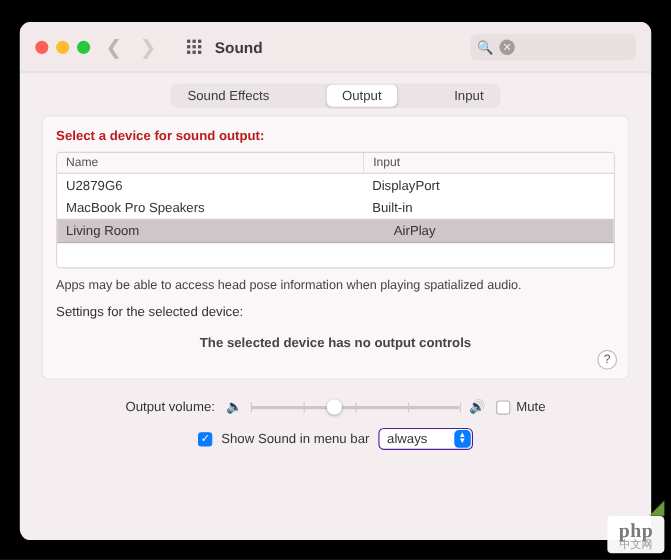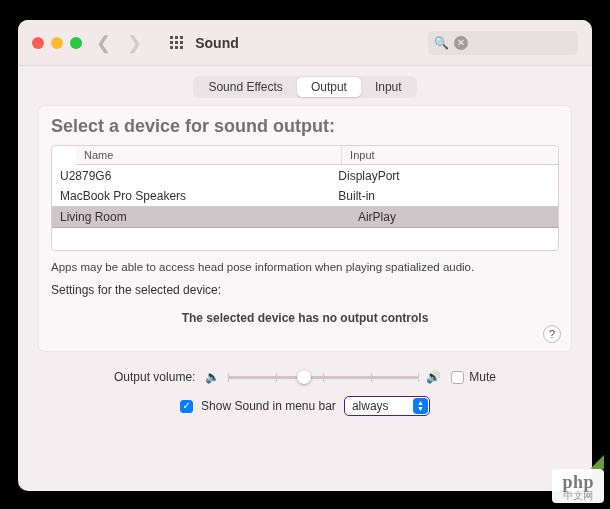--- a/index.html
+++ b/index.html
@@ -53,41 +53,41 @@
   .search input {
     border: none; background: transparent; outline: none;
     font-size: 12px; color: #333; width: 100%;
   }
   .search input::placeholder { color: #a39a9c; }
   .clear { width: 14px; height: 14px; background: #a39a9c; border-radius: 50%; color:#f5eef0; font-size:10px; display:flex; align-items:center; justify-content:center; }
 
   .content { flex:1; padding: 10px 20px 8px; display:flex; flex-direction:column; }
 
   .tabbar { display:flex; justify-content:center; margin-bottom: 4px; }
-  .segmented { display:flex; background: rgba(0,0,0,0.04); border-radius: 6px; padding: 1px; }
+  .segmented { display:flex; background: rgba(0,0,0,0.04); border-radius: 6px; padding: 1px; gap: 38px; }
   .seg { padding: 3px 14px; font-size: 12px; color: #3a3a3a; border-radius: 5px; cursor: default; }
   .seg.active { background: #fff; box-shadow: 0 0.5px 2px rgba(0,0,0,0.15); }
 
   .panel {
     background: #fbf6f8;
     border: 1px solid rgba(0,0,0,0.07);
     border-radius: 6px;
     padding: 10px 12px 26px;
     margin-top: 3px;
     position: relative;
   }
-  .panel h4 { font-size: 18px; font-weight: 600; color: #737373; margin-bottom: 8px; }
+  .panel h4 { font-size: 12px; font-weight: 600; color: #b91c1c; margin-bottom: 8px; }
   .table {
     border: 1px solid #dcd2d5;
     border-radius: 4px;
     overflow: hidden;
     background: #fff;
   }
   .thead, .trow { display:flex; }
-  .thead { background: #fbf6f8; font-size:11px; color: #555; border-bottom: 1px solid #dcd2d5; margin-left: 24px; }
+  .thead { background: #fbf6f8; font-size:11px; color: #555; border-bottom: 1px solid #dcd2d5; }
   .th, .td { padding: 3px 8px; }
   .col-name { width: 55%; }
   .col-type { width: 45%; border-left: 1px solid #e4dbdd; }
   .trow { font-size: 12px; color:#333; }
   .trow:nth-child(2) .td { padding-top: 4px; }
   .trow.sel { background: #cfc6c9; border-top:1px solid #b6adaf; border-bottom:1px solid #b6adaf; }
   .trow.sep { border-top: 1px solid #d5cacd; }
   .tbody-pad { height: 22px; }
   .hint { font-size: 11.5px; color: #444; margin-top: 10px; }
   .hint2 { font-size: 12px; margin-top: 10px; }

